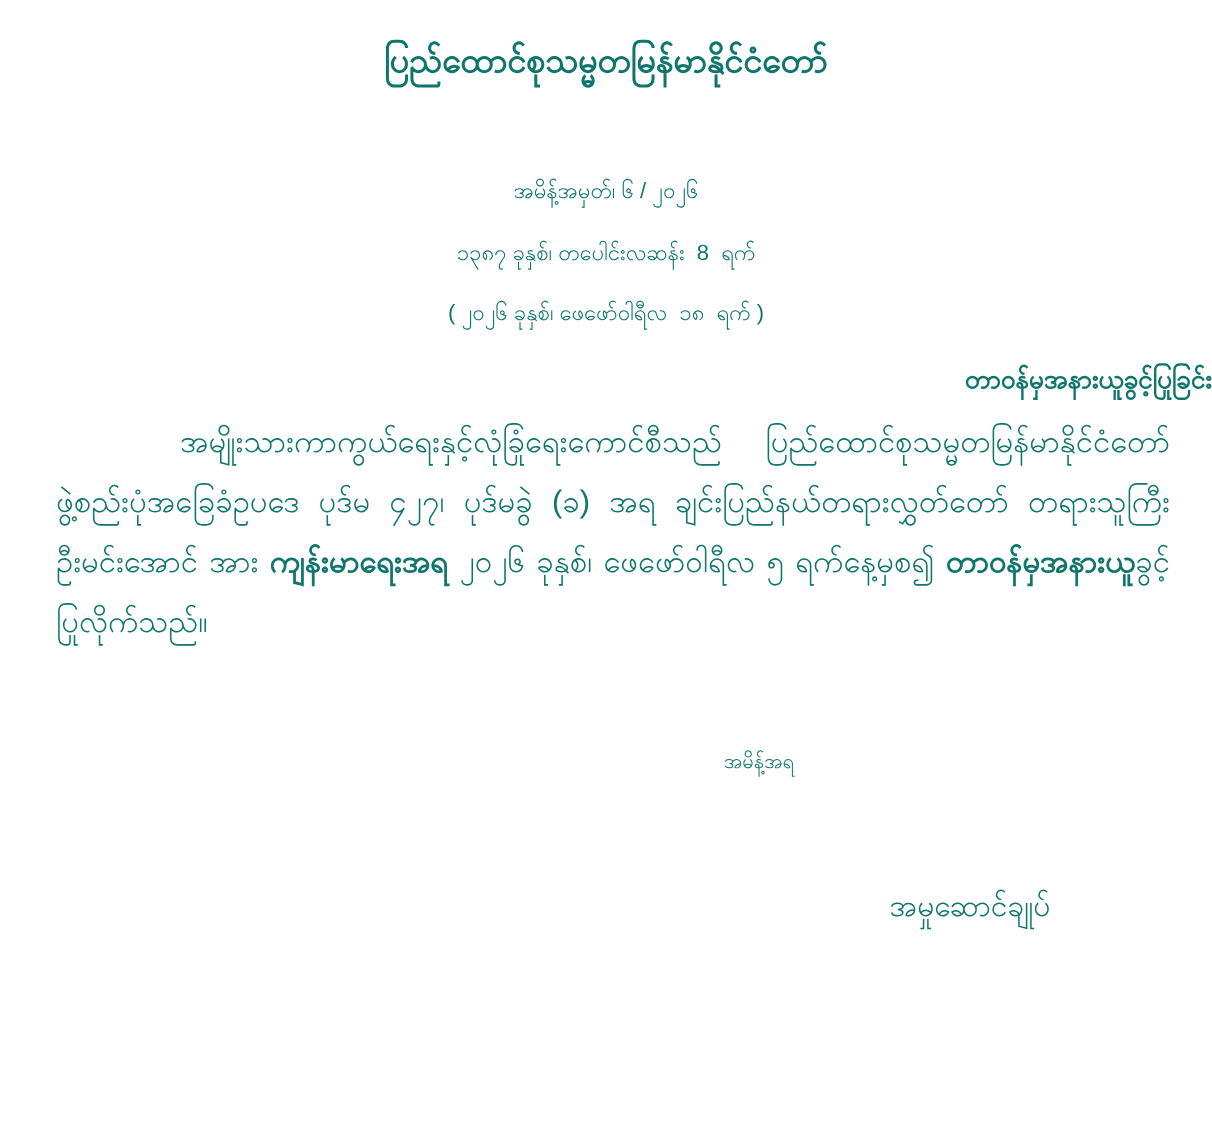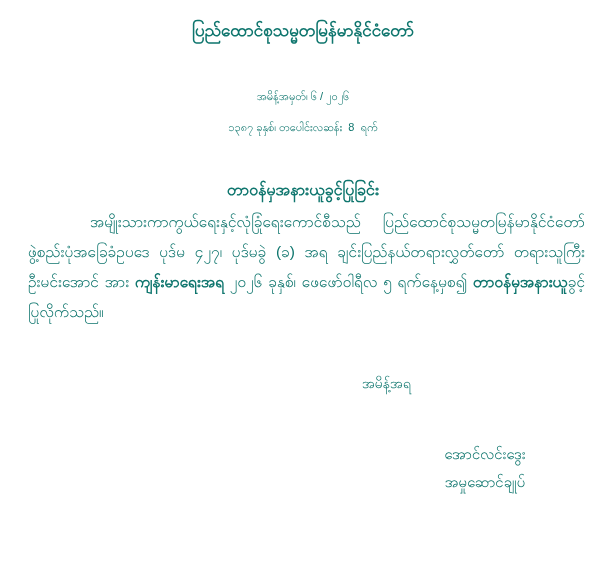--- a/index.html
+++ b/index.html
@@ -17,38 +17,38 @@
     position: absolute;
     left: 0;
     width: 100%;
     text-align: center;
     font-size: 11px;
     line-height: 22px;
     white-space: pre-wrap;
   }
   .hdr { font-size: 17px; }
   .bold { font-weight: 700; }
-  .subject { font-size: 16px; }
+  .subject { font-size: 13px; text-align: right; }
   .body-para {
     position: absolute;
     top: 207px;
     left: 28px;
     right: 21px;
     margin: 0;
     font-size: 15.5px;
     line-height: 30px;
     text-align: justify;
     text-indent: 62px;
   }
   .body-para strong { font-weight: 700; }
   .by-order {
     position: absolute;
     top: 374px;
     left: 362px;
-    font-size: 14px;
+    font-size: 10px;
   }
   .sig-block {
     position: absolute;
     top: 440px;
     left: 424px;
     width: 122px;
     text-align: center;
     font-size: 15px;
     line-height: 28px;
   }
@@ -58,25 +58,25 @@
 
 <div class="page">
 
   <div class="center-line hdr bold" style="top:20px">ပြည်ထောင်စုသမ္မတမြန်မာနိုင်ငံတော်</div>
 
 
   <div class="center-line" style="top:85px">အမိန့်အမှတ်၊ ၆ / ၂၀၂၆</div>
 
   <div class="center-line" style="top:116px">၁၃၈၇ ခုနှစ်၊ တပေါင်းလဆန်း  8  ရက်</div>
 
+  <div class="center-line" style="top:146px">( ၂၀၂၆ ခုနှစ်၊ ဖေဖော်ဝါရီလ  ၁၈  ရက် )</div>
 
   <div class="center-line subject bold" style="top:179px">တာဝန်မှအနားယူခွင့်ပြုခြင်း</div>
 
   <p class="body-para"><span>အမျိုးသားကာကွယ်ရေးနှင့်လုံခြုံရေးကောင်စီသည် ပြည်ထောင်စုသမ္မတမြန်မာနိုင်ငံတော် ဖွဲ့စည်းပုံအခြေခံဥပဒေ ပုဒ်မ ၄၂၇၊ ပုဒ်မခွဲ (ခ) အရ ချင်းပြည်နယ်တရားလွှတ်တော် တရားသူကြီး ဦးမင်းအောင် အား </span><strong>ကျန်းမာရေးအရ</strong><span> ၂၀၂၆ ခုနှစ်၊ ဖေဖော်ဝါရီလ ၅ ရက်နေ့မှစ၍ </span><strong>တာဝန်မှအနားယူ</strong><span>ခွင့်ပြုလိုက်သည်။</span></p>
 
   <div class="by-order">အမိန့်အရ</div>
 
   <div class="sig-block">
-    <div class="sig-name">အောင်လင်းဒွေး</div>
     <div class="sig-title">အမှုဆောင်ချုပ်</div>
   </div>
 
 </div>
 
 </body></html>

